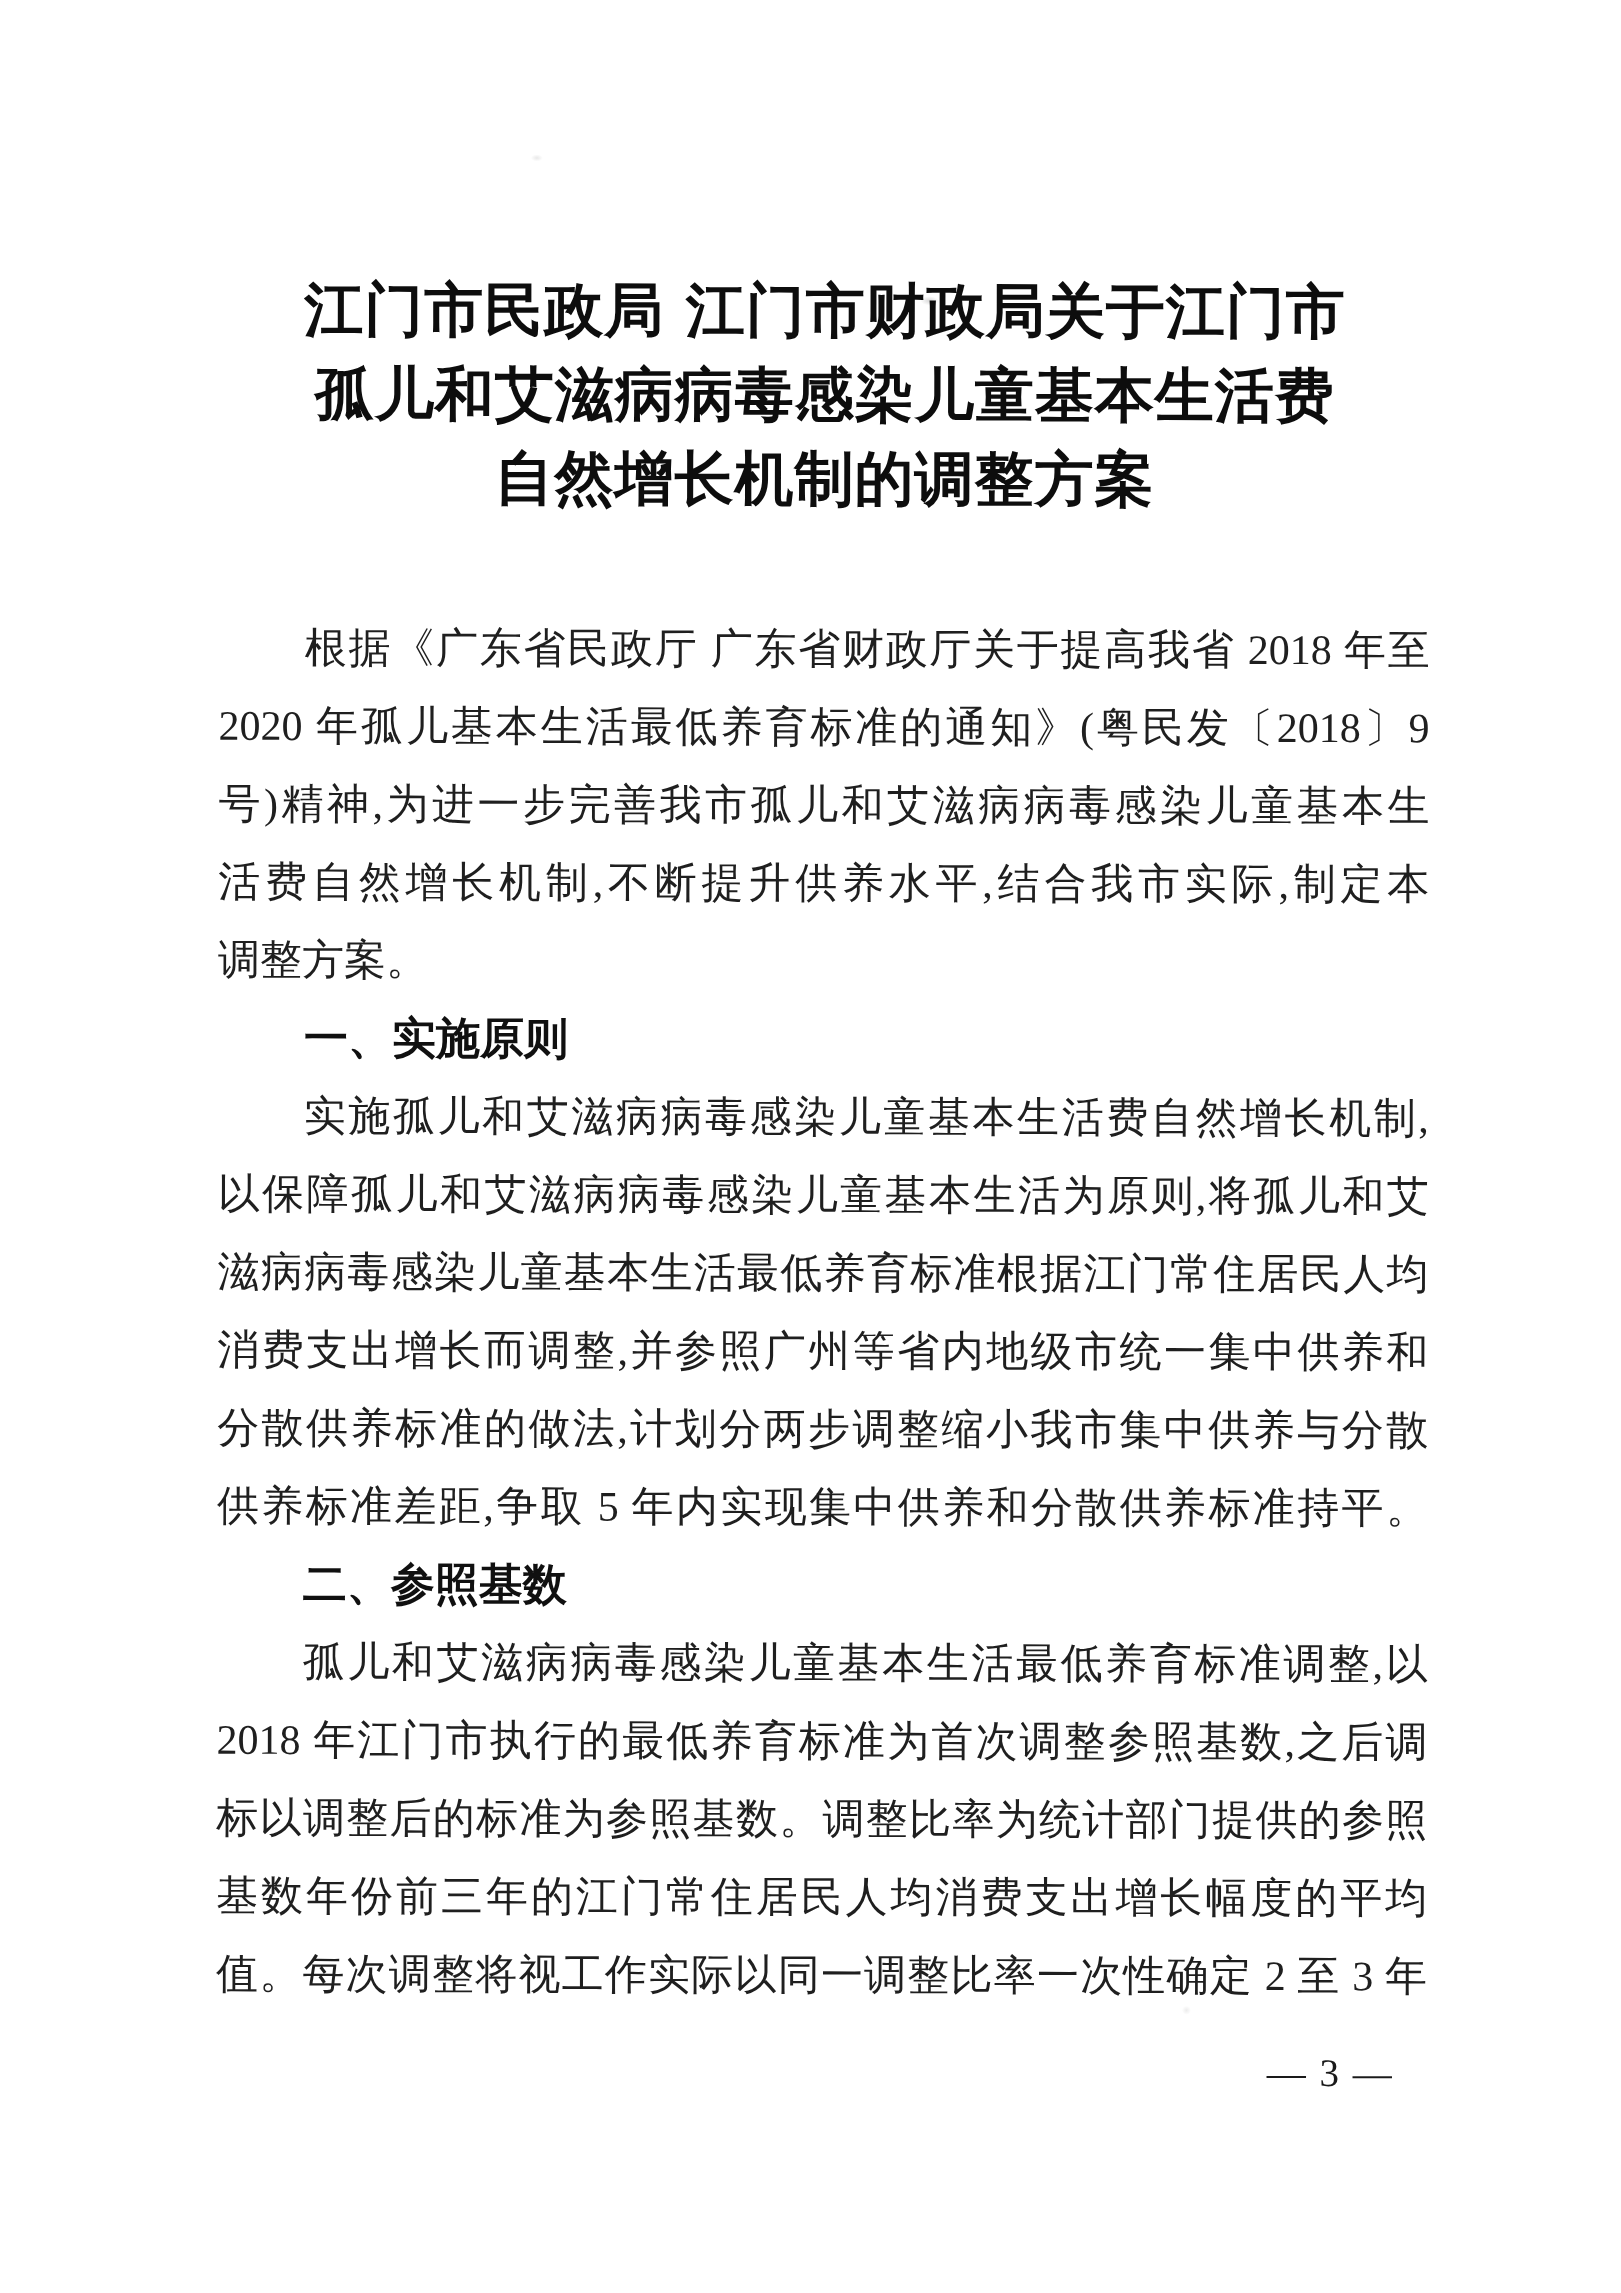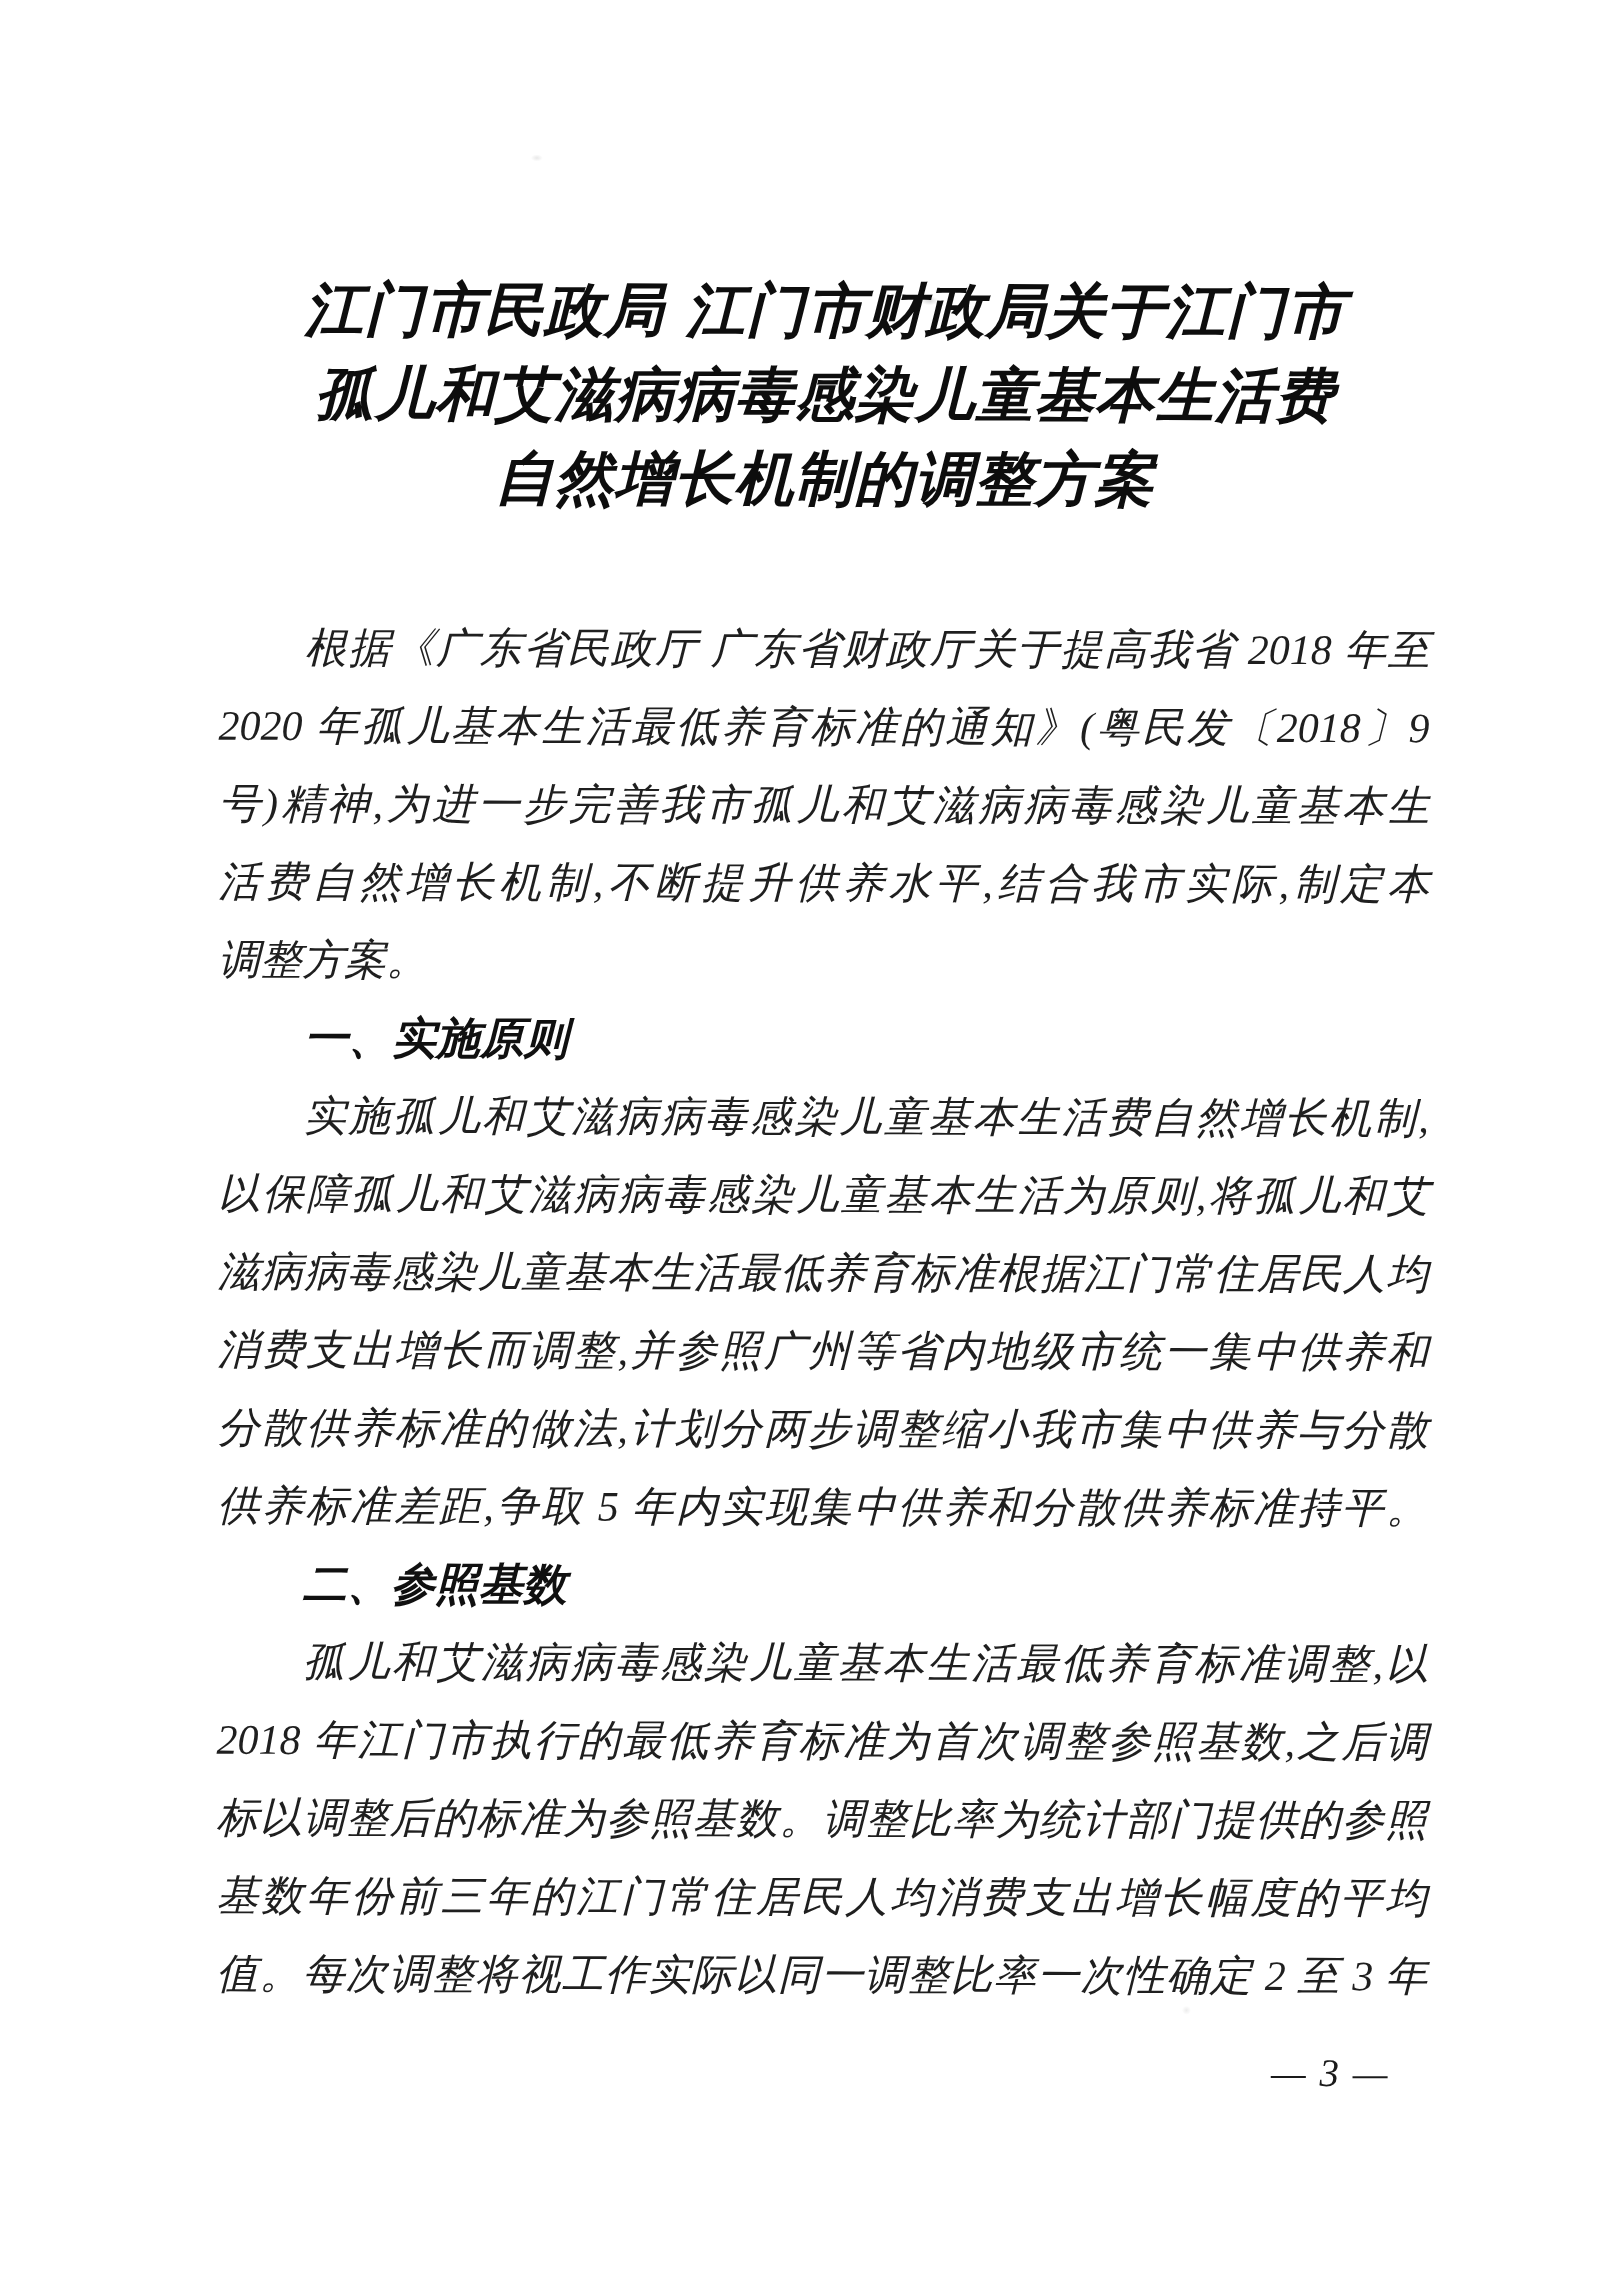--- a/index.html
+++ b/index.html
@@ -2,21 +2,20 @@
 <html><head>
 <meta charset="utf-8">
 <style>
   html,body{margin:0;padding:0;background:#e8e8e8;}
   .page{
     position:relative;
     width:1621px;height:2294px;
     background:#ffffff;
     overflow:hidden;
     font-family:"Liberation Serif","DejaVu Serif",serif;
-    font-style:italic;
   }
   .content{position:absolute;inset:0;transform:rotate(0.12deg);transform-origin:50% 45%;}
   .title{
     position:absolute;top:269px;left:208px;width:1231px;
     text-align:center;
     font-family:"DejaVu Serif","Liberation Serif",serif;
     font-weight:700;
     font-size:59px;line-height:84px;
     letter-spacing:1px;
     color:#0d0d0d;

